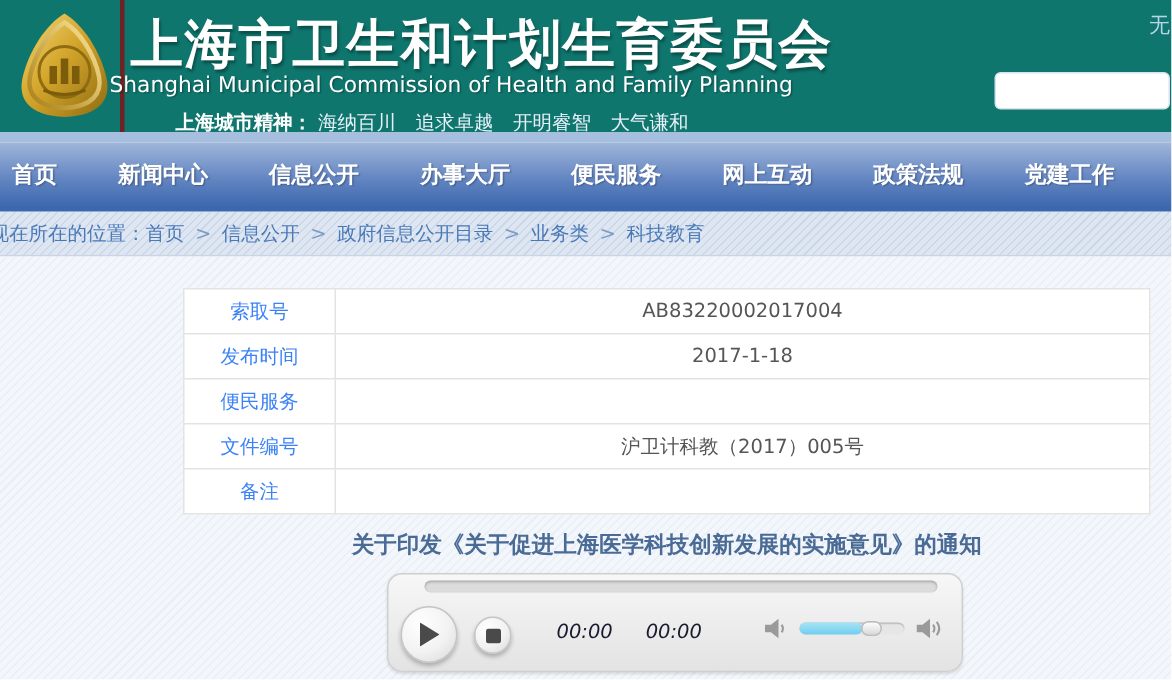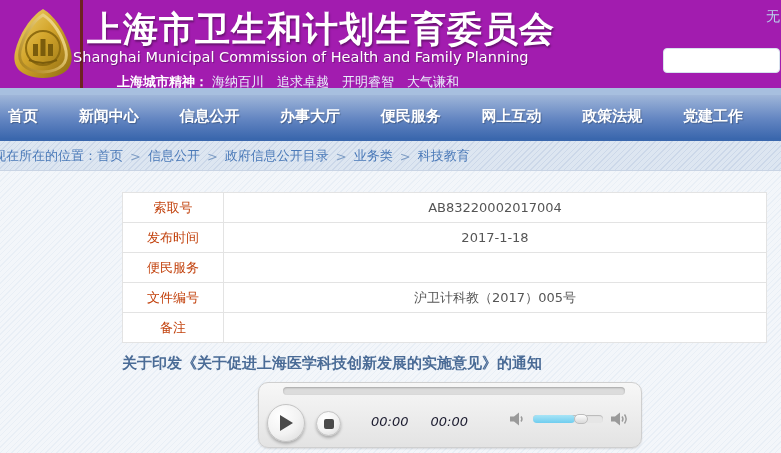--- a/index.html
+++ b/index.html
@@ -4,21 +4,21 @@
 <style>
   * { margin:0; padding:0; box-sizing:border-box; }
   html,body { width:781px; height:453px; }
   body {
     position:relative; overflow:hidden;
     font-family:"DejaVu Sans","Liberation Sans",sans-serif;
     background:#fff;
   }
 
   
-  .header { position:absolute; left:0; top:0; width:781px; height:88px; background:#a21caf; }
+  .header { position:absolute; left:0; top:0; width:781px; height:88px; background:#0f766e; }
   .header-band { position:absolute; left:0; top:88px; width:781px; height:7px; background:#a7bfdf; }
   .logo { position:absolute; left:9px; top:6px; width:68px; height:76px; }
   .red-divider { position:absolute; left:80px; top:0; width:3px; height:88px; background:#6e2222; }
   .org-cn {
     position:absolute; left:87px; top:6px; width:480px;
     color:#ffffff; font-size:35px; font-weight:bold; letter-spacing:1px;
     text-shadow:1px 2px 2px rgba(0,0,0,0.35); white-space:nowrap;
   }
   .org-en {
     position:absolute; left:73px; top:49px; width:480px;
@@ -65,27 +65,27 @@
     position:absolute; left:0; top:171px; width:781px; height:282px;
     background:repeating-linear-gradient(135deg,#f3f6fa 0 3px,#e9eff6 3px 4px);
   }
 
   
   .info-table {
     position:absolute; left:122px; top:192px; width:645px;
     border-collapse:collapse; background:#ffffff;
   }
   .info-table td { border:1px solid #e3e3e3; height:30px; font-size:13px; text-align:center; }
-  .info-table td.lbl { width:101px; color:#c2410c; }
+  .info-table td.lbl { width:101px; color:#3b82f6; }
   .info-table td.val { color:#555555; }
 
   
   .article-title {
     position:absolute; left:122px; top:354px; width:645px;
-    text-align:left; font-size:15px; font-weight:bold; color:#4a6b96; white-space:nowrap;
+    text-align:center; font-size:15px; font-weight:bold; color:#4a6b96; white-space:nowrap;
   }
 
   
   .player {
     position:absolute; left:258px; top:382px; width:384px; height:66px;
     border-radius:10px; border:1px solid #cfcfcf;
     background:linear-gradient(to bottom,#f7f7f7,#e3e3e3);
     box-shadow:0 1px 2px rgba(0,0,0,0.12);
   }
   .seek-bar {

